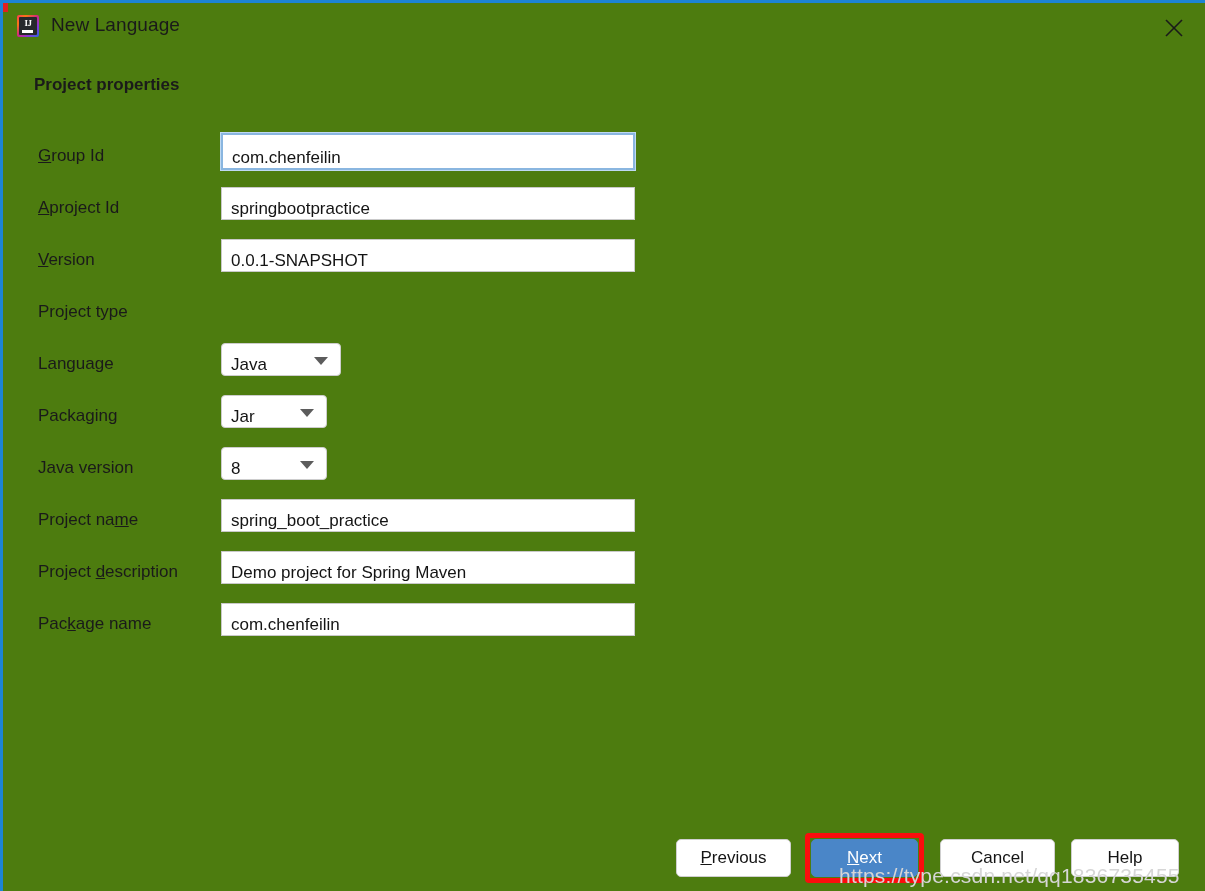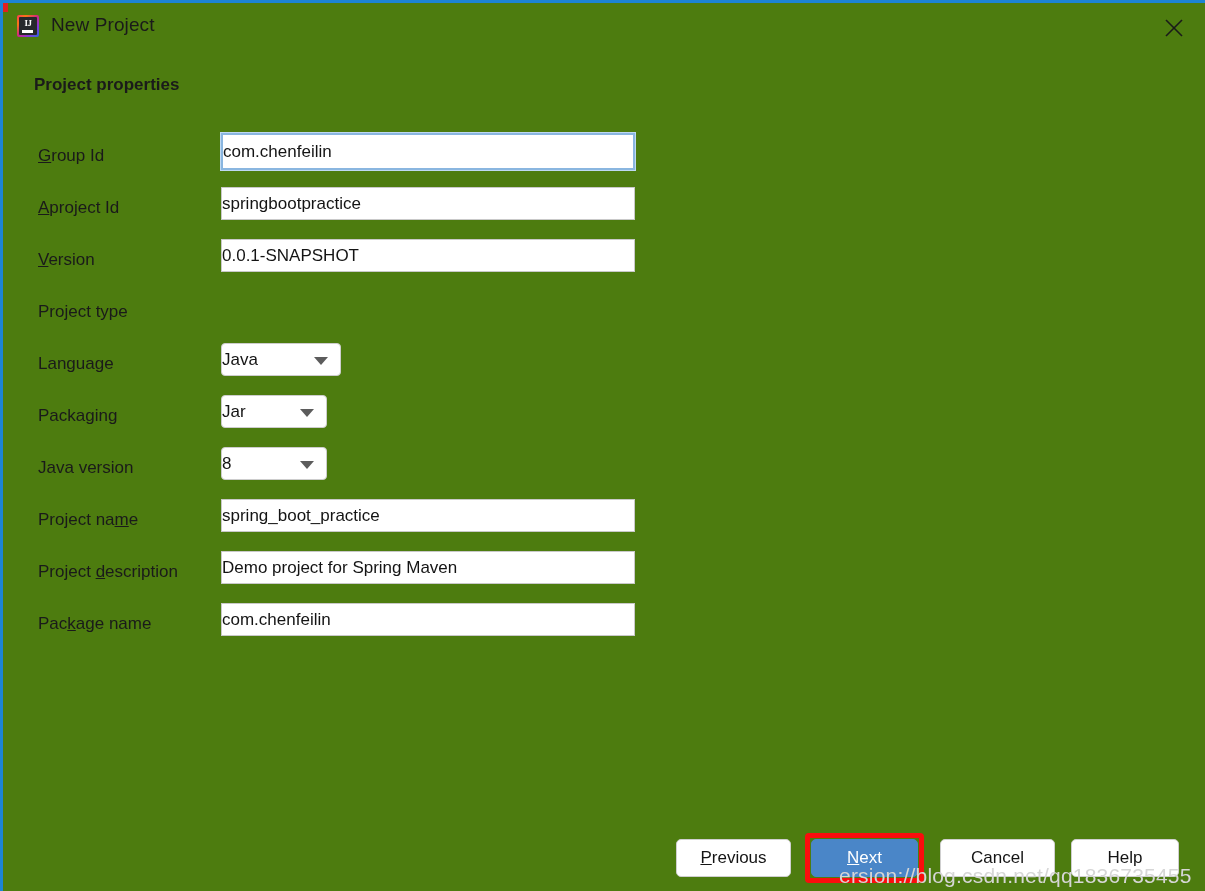--- a/index.html
+++ b/index.html
@@ -118,23 +118,24 @@
 
   .field {
     position: absolute;
     left: 218px;
     top: 0;
     height: 33px;
     background: #ffffff;
     border: 1px solid #c9c9c9;
     box-sizing: border-box;
     display: flex;
-    align-items: center;
+    align-items: flex-end;
     font-size: 17px;
     color: #141414;
+    padding-left: 9px;
   }
   .field.text { width: 414px; }
   .field.focused {
     border: 2px solid #8ab6e0;
     outline: 1px solid #bfd9f2;
     height: 37px;
     top: -2px;
   }
   .field.select {
     border-radius: 4px;
@@ -222,21 +223,21 @@
 
   <div class="red-corner-mark"></div>
 
   <div class="titlebar">
     <div class="app-icon">
       <div class="inner">
         <div class="ij">IJ</div>
         <div class="bar"></div>
       </div>
     </div>
-    <div class="title-text">New Project</div>
+    <div class="title-text">New Language</div>
     <div class="close-btn">
       <svg width="20" height="20" viewBox="0 0 20 20">
         <line x1="2" y1="2" x2="18" y2="18" stroke="#1a1a1a" stroke-width="1.6"></line>
         <line x1="18" y1="2" x2="2" y2="18" stroke="#1a1a1a" stroke-width="1.6"></line>
       </svg>
     </div>
   </div>
 
   <div class="section-title">Project properties</div>
 
@@ -325,15 +326,15 @@
       </div>
     <div class="next-highlight"></div>
     <div class="btn btn-cancel">
         <span>Cancel</span>
       </div>
     <div class="btn btn-help">
         <span>Help</span>
       </div>
   </div>
 
-  <div class="watermark">ersion://blog.csdn.net/qq1836735455</div>
+  <div class="watermark">https://type.csdn.net/qq1836735455</div>
 
 </div>
 
 </body></html>

